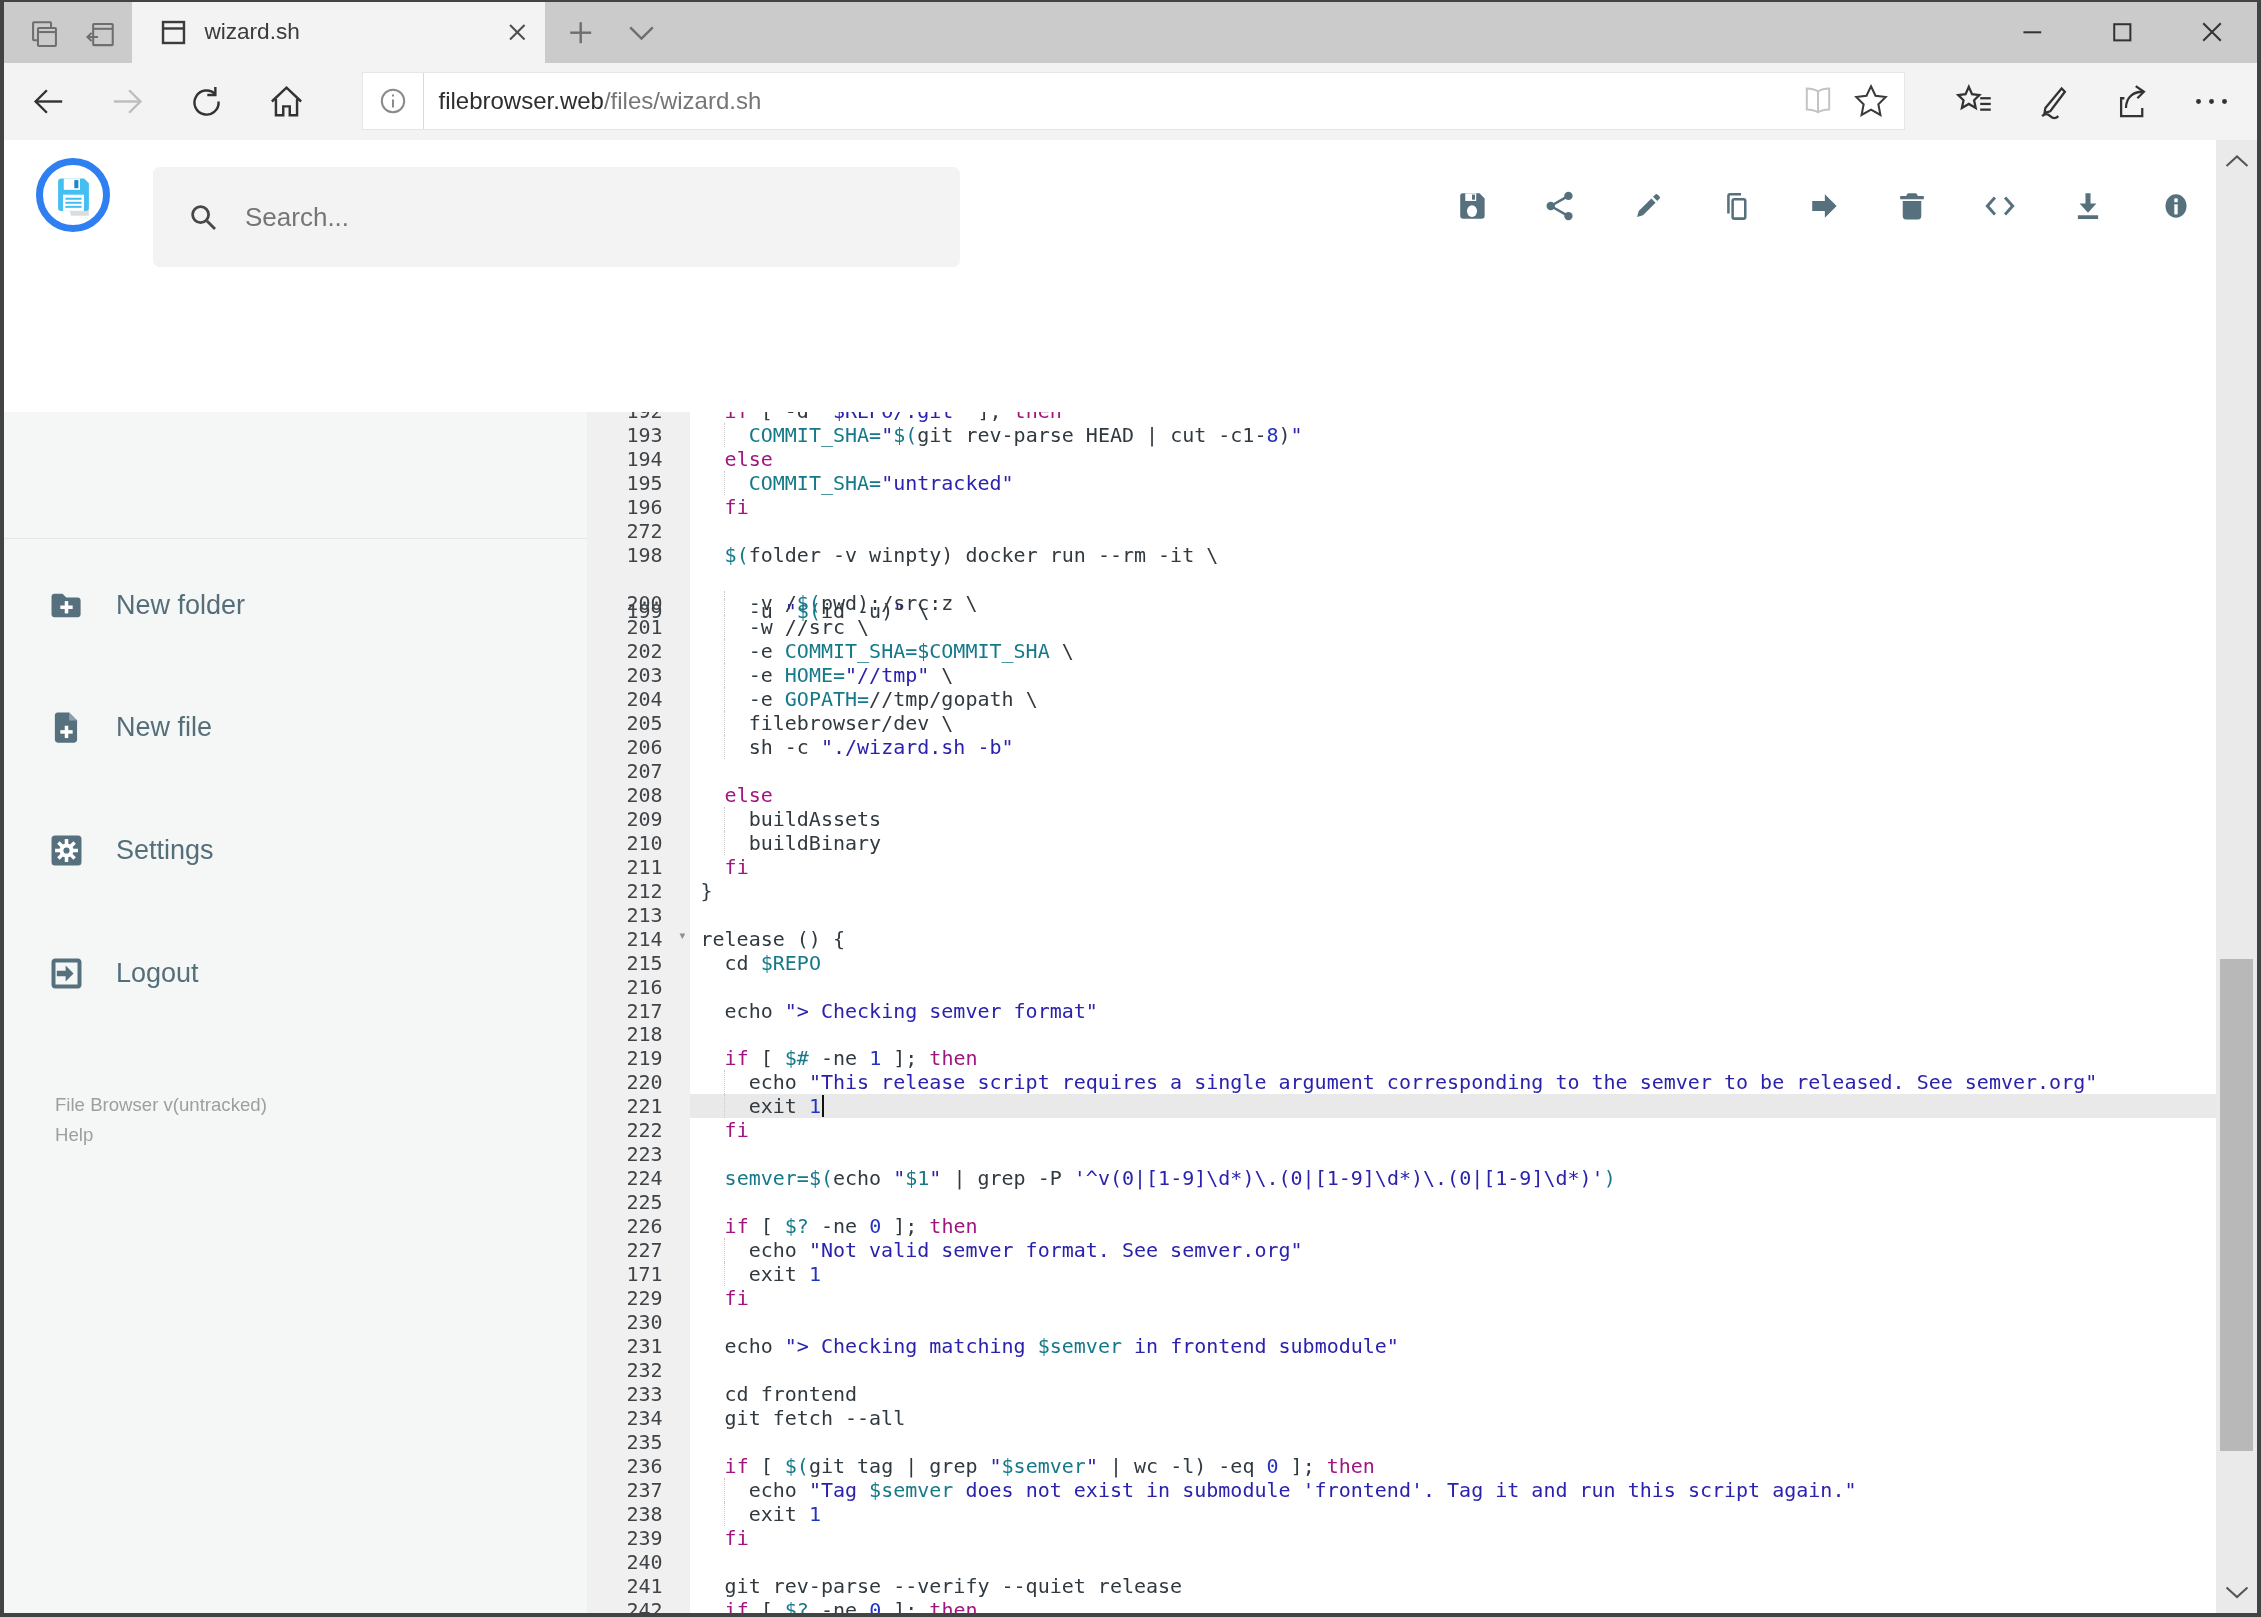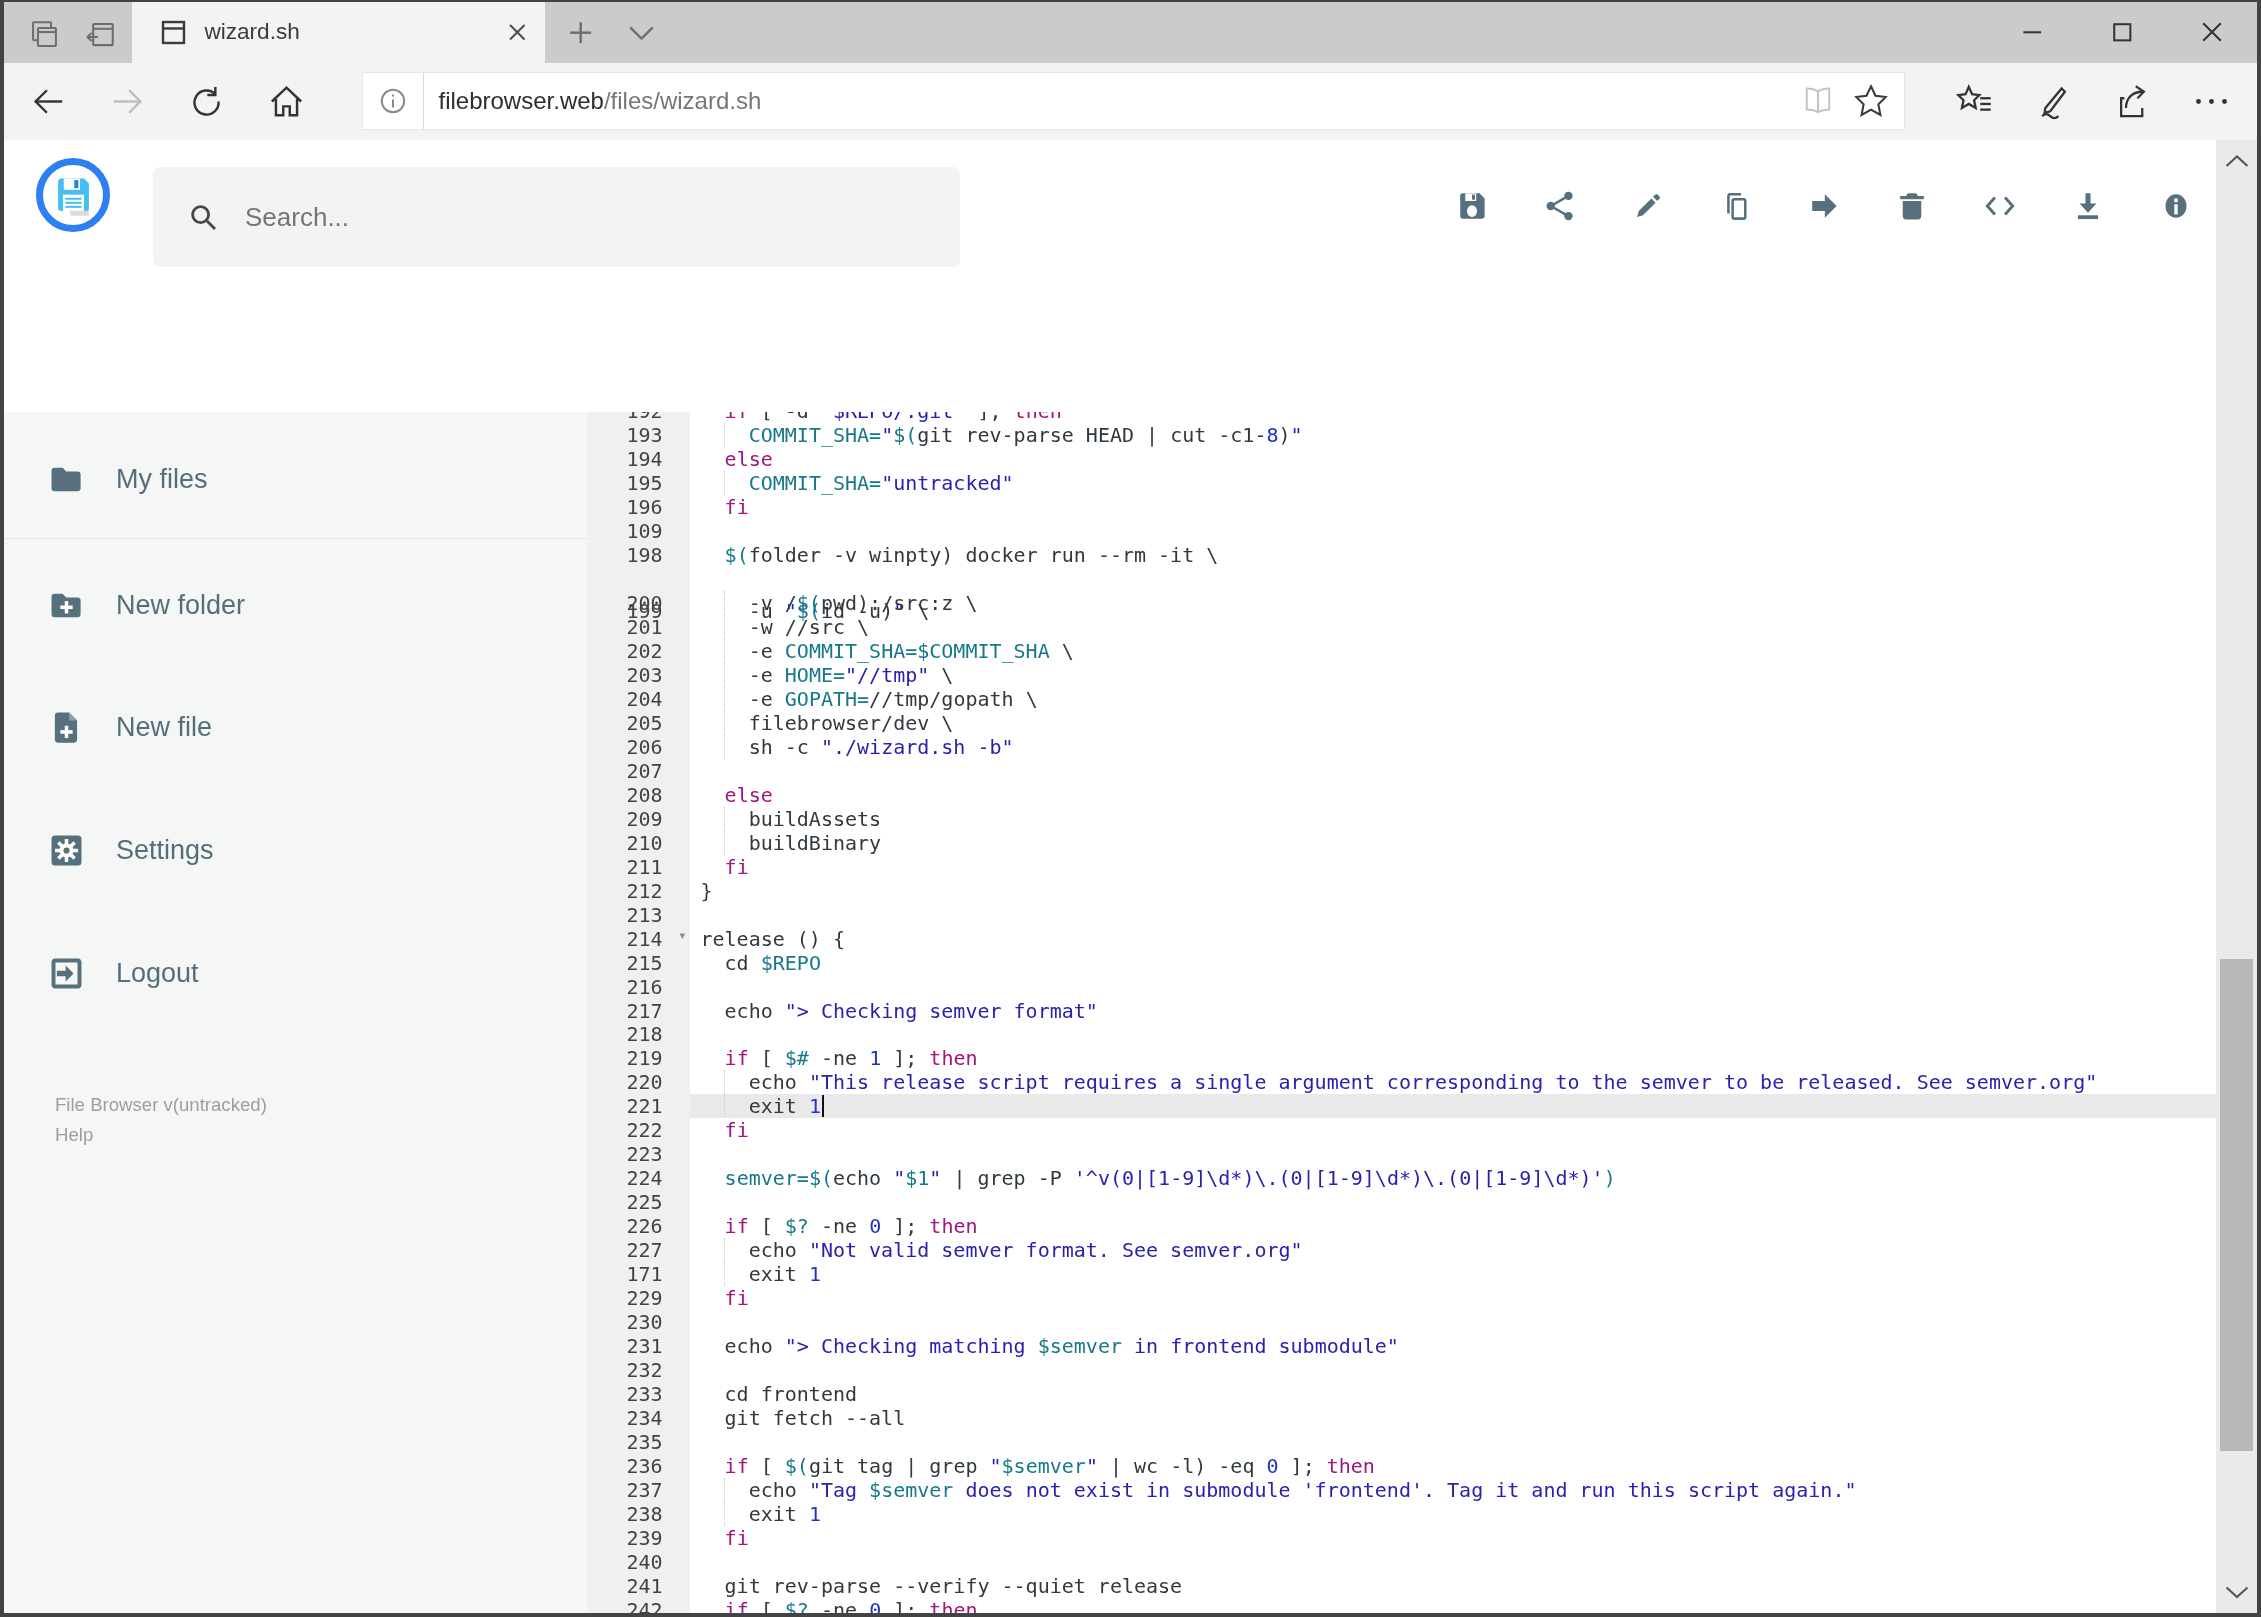--- a/index.html
+++ b/index.html
@@ -365,28 +365,20 @@
           <svg width="32" height="32" viewBox="0 0 38 38">
               <ellipse cx="19" cy="19" rx="12.5" ry="14" fill="#56707d"></ellipse>
               <rect x="17" y="10" width="4" height="4.5" fill="#fff"></rect>
               <rect x="17" y="17" width="4" height="12" fill="#fff"></rect>
             </svg>
         </span>
       </div>
     </div>
 
     <div class="sidebar">
-      <div class="sb-item" style="top:22.6px">
-        <span class="sb-icon">
-          <svg width="37" height="37" viewBox="0 0 42 42">
-              <path d="M4 11 c0-1.8 1.4-3.2 3.2-3.2 h9.3 l4.2 4.2 h13.1 c1.8 0 3.2 1.4 3.2 3.2 v16 c0 1.8-1.4 3.2-3.2 3.2 H7.2 C5.4 34.4 4 33 4 31.2 z" fill="#56707d"></path>
-            </svg>
-        </span>
-        <span class="sb-label">My files</span>
-      </div>
       <div class="sb-divider"></div>
       <div class="sb-item" style="top:149px">
         <span class="sb-icon">
           <svg width="37" height="37" viewBox="0 0 42 42">
               <path d="M4 11 c0-1.8 1.4-3.2 3.2-3.2 h9.3 l4.2 4.2 h13.1 c1.8 0 3.2 1.4 3.2 3.2 v16 c0 1.8-1.4 3.2-3.2 3.2 H7.2 C5.4 34.4 4 33 4 31.2 z" fill="#56707d"></path>
               <g fill="#fff">
                 <rect x="19" y="16" width="4" height="14"></rect>
                 <rect x="14" y="21" width="14" height="4"></rect>
               </g>
             </svg>
@@ -462,21 +454,21 @@
           </div>
           <div class="cm-row" style="top: 59px;">
             <div class="cm-gutter-cell">195</div>
             <div class="cm-code-cell"><span class="guide" style="left: 34px;"></span><span class="cm-text"><span class="t-p">    </span><span class="t-v">COMMIT_SHA=</span><span class="t-s">"untracked"</span></span></div>
           </div>
           <div class="cm-row" style="top: 83px;">
             <div class="cm-gutter-cell">196</div>
             <div class="cm-code-cell"><span class="cm-text"><span class="t-p">  </span><span class="t-k">fi</span></span></div>
           </div>
           <div class="cm-row" style="top: 107px;">
-            <div class="cm-gutter-cell">109</div>
+            <div class="cm-gutter-cell">272</div>
             <div class="cm-code-cell"><span class="cm-text"></span></div>
           </div>
           <div class="cm-row" style="top: 131px;">
             <div class="cm-gutter-cell">198</div>
             <div class="cm-code-cell"><span class="cm-text"><span class="t-p">  </span><span class="t-v">$(</span><span class="t-p">folder -v winpty) docker run --rm -it \</span></span></div>
           </div>
           <div class="cm-row" style="top: 155px; margin-top: 32px;">
             <div class="cm-gutter-cell">199</div>
             <div class="cm-code-cell"><span class="guide" style="left: 34px;"></span><span class="cm-text"><span class="t-p">    -u </span><span class="t-s">"</span><span class="t-v">$(</span><span class="t-p">id -u)</span><span class="t-s">"</span><span class="t-p"> \</span></span></div>
           </div>

